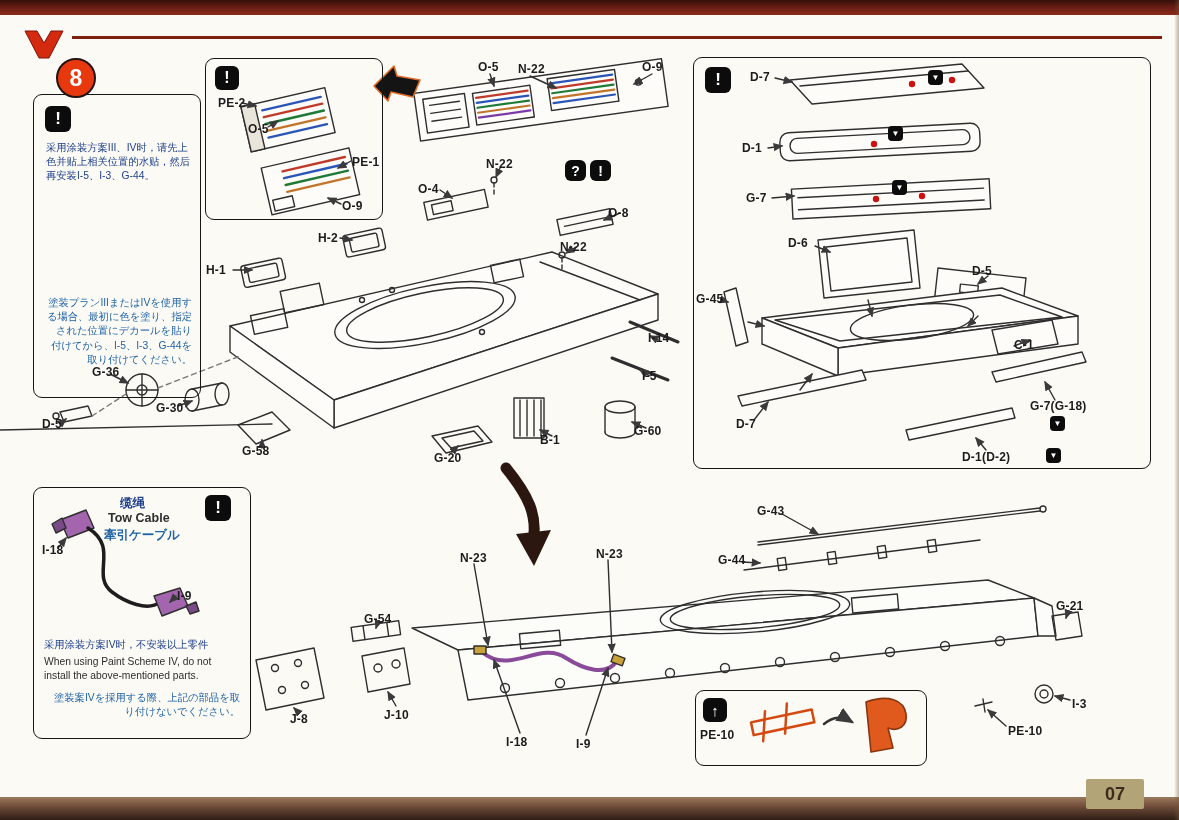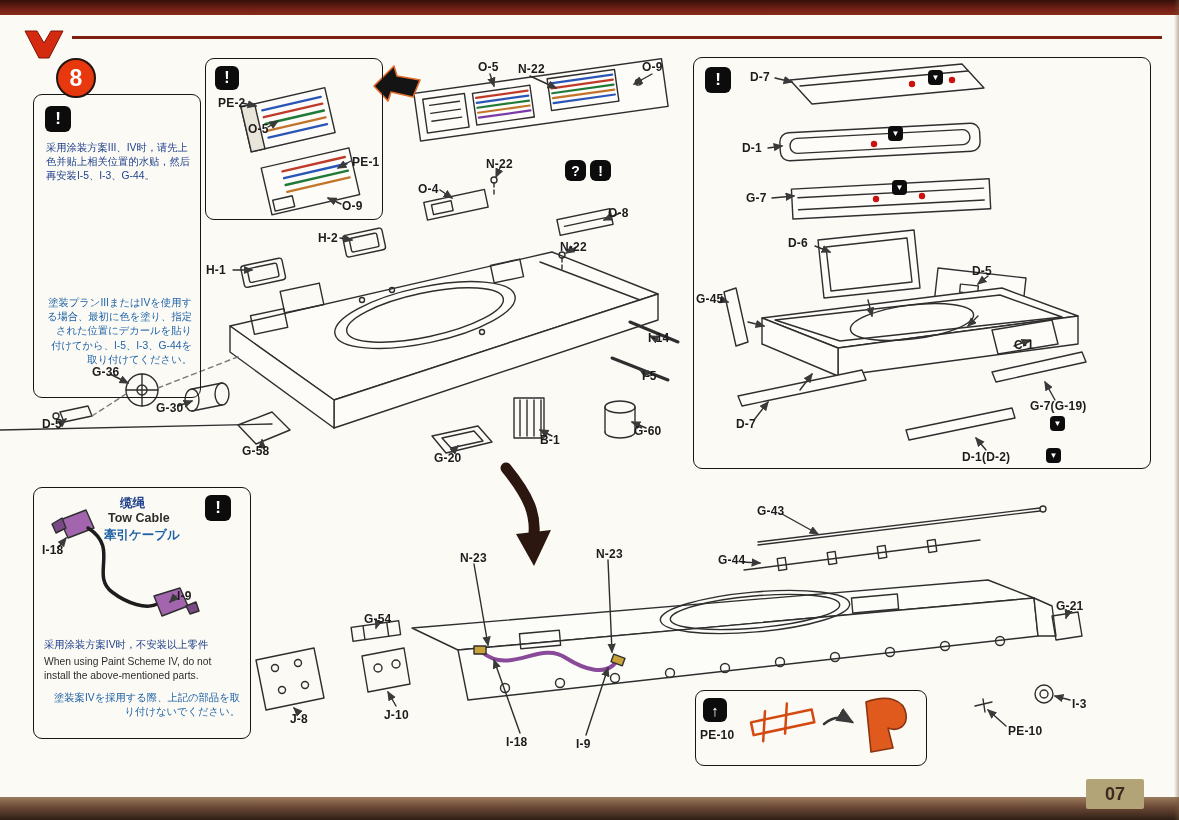--- a/index.html
+++ b/index.html
@@ -412,21 +412,21 @@
   <span class="plabel" style="left:634px;top:424px">G-60</span>
 
   <span class="plabel" style="left:750px;top:70px">D-7</span>
   <span class="plabel" style="left:742px;top:141px">D-1</span>
   <span class="plabel" style="left:746px;top:191px">G-7</span>
   <span class="plabel" style="left:788px;top:236px">D-6</span>
   <span class="plabel" style="left:972px;top:264px">D-5</span>
   <span class="plabel" style="left:696px;top:292px">G-45</span>
   <span class="plabel" style="left:1014px;top:338px">C-1</span>
   <span class="plabel" style="left:736px;top:417px">D-7</span>
-  <span class="plabel" style="left:1030px;top:399px">G-7(G-19)</span>
+  <span class="plabel" style="left:1030px;top:399px">G-7(G-18)</span>
   <span class="plabel" style="left:962px;top:450px">D-1(D-2)</span>
 
   <span class="plabel" style="left:42px;top:543px">I-18</span>
   <span class="plabel" style="left:177px;top:589px">I-9</span>
 
   <span class="plabel" style="left:460px;top:551px">N-23</span>
   <span class="plabel" style="left:596px;top:547px">N-23</span>
   <span class="plabel" style="left:364px;top:612px">G-54</span>
   <span class="plabel" style="left:290px;top:712px">J-8</span>
   <span class="plabel" style="left:384px;top:708px">J-10</span>

